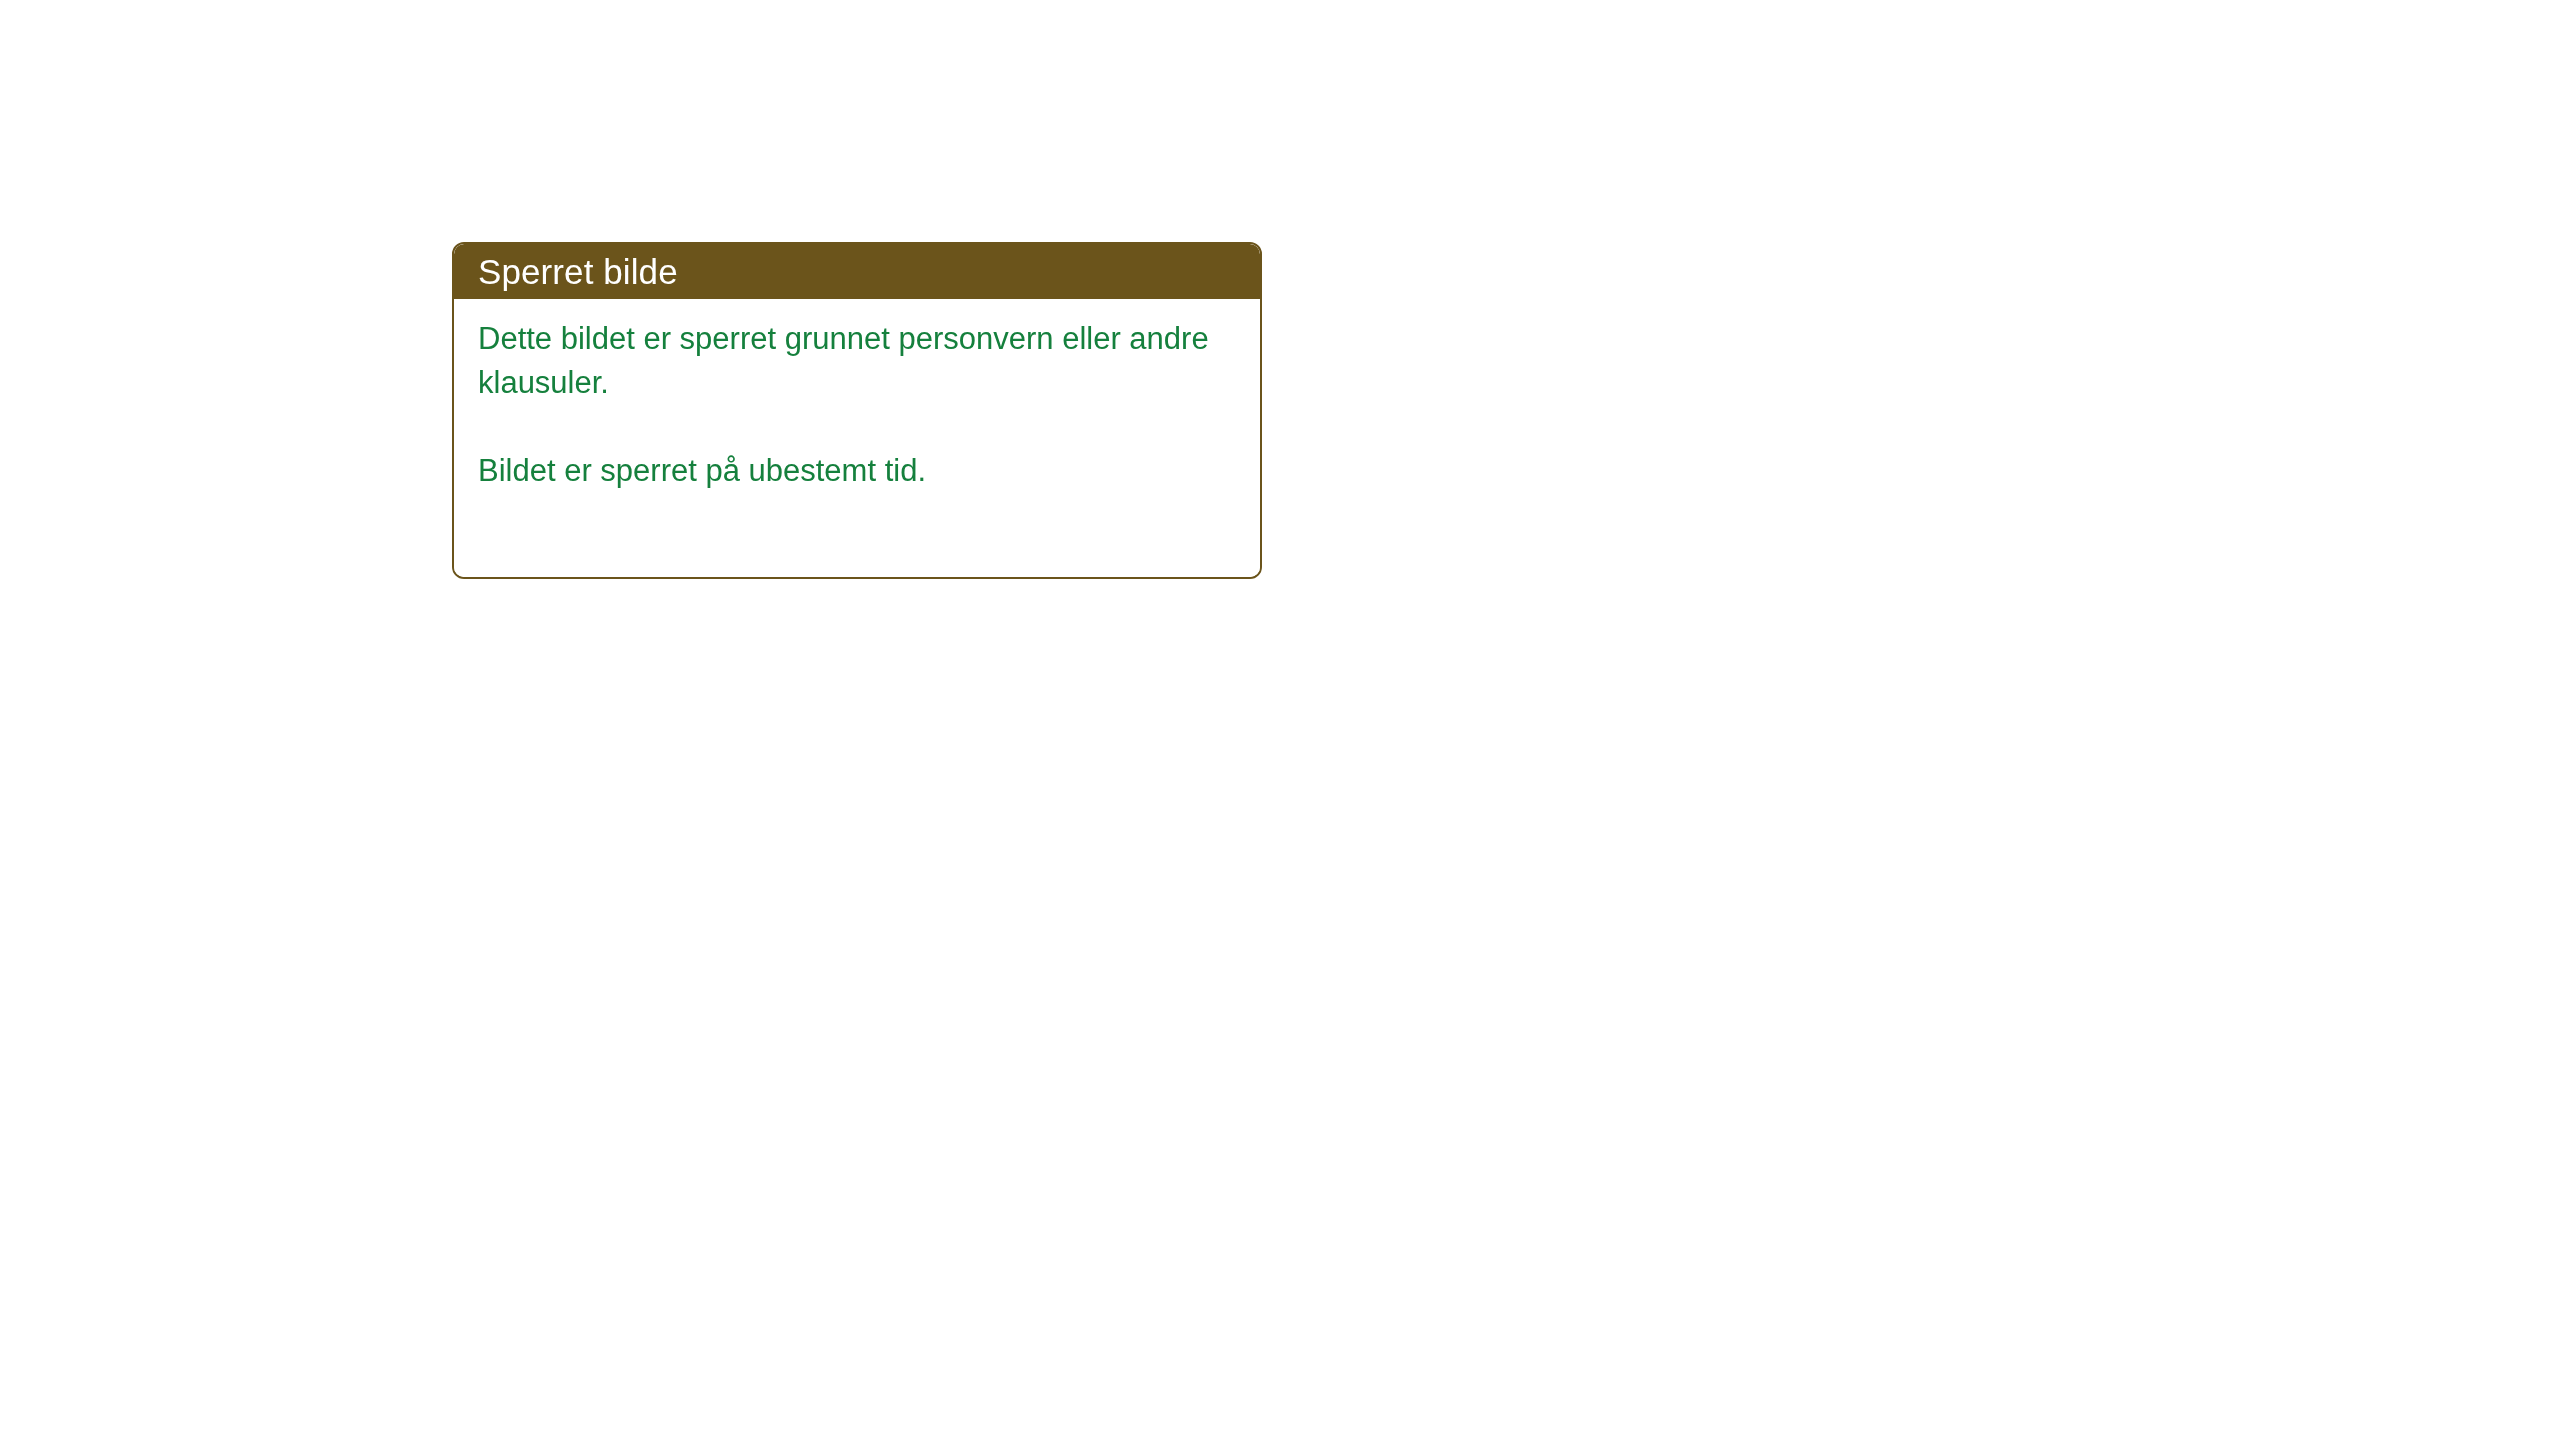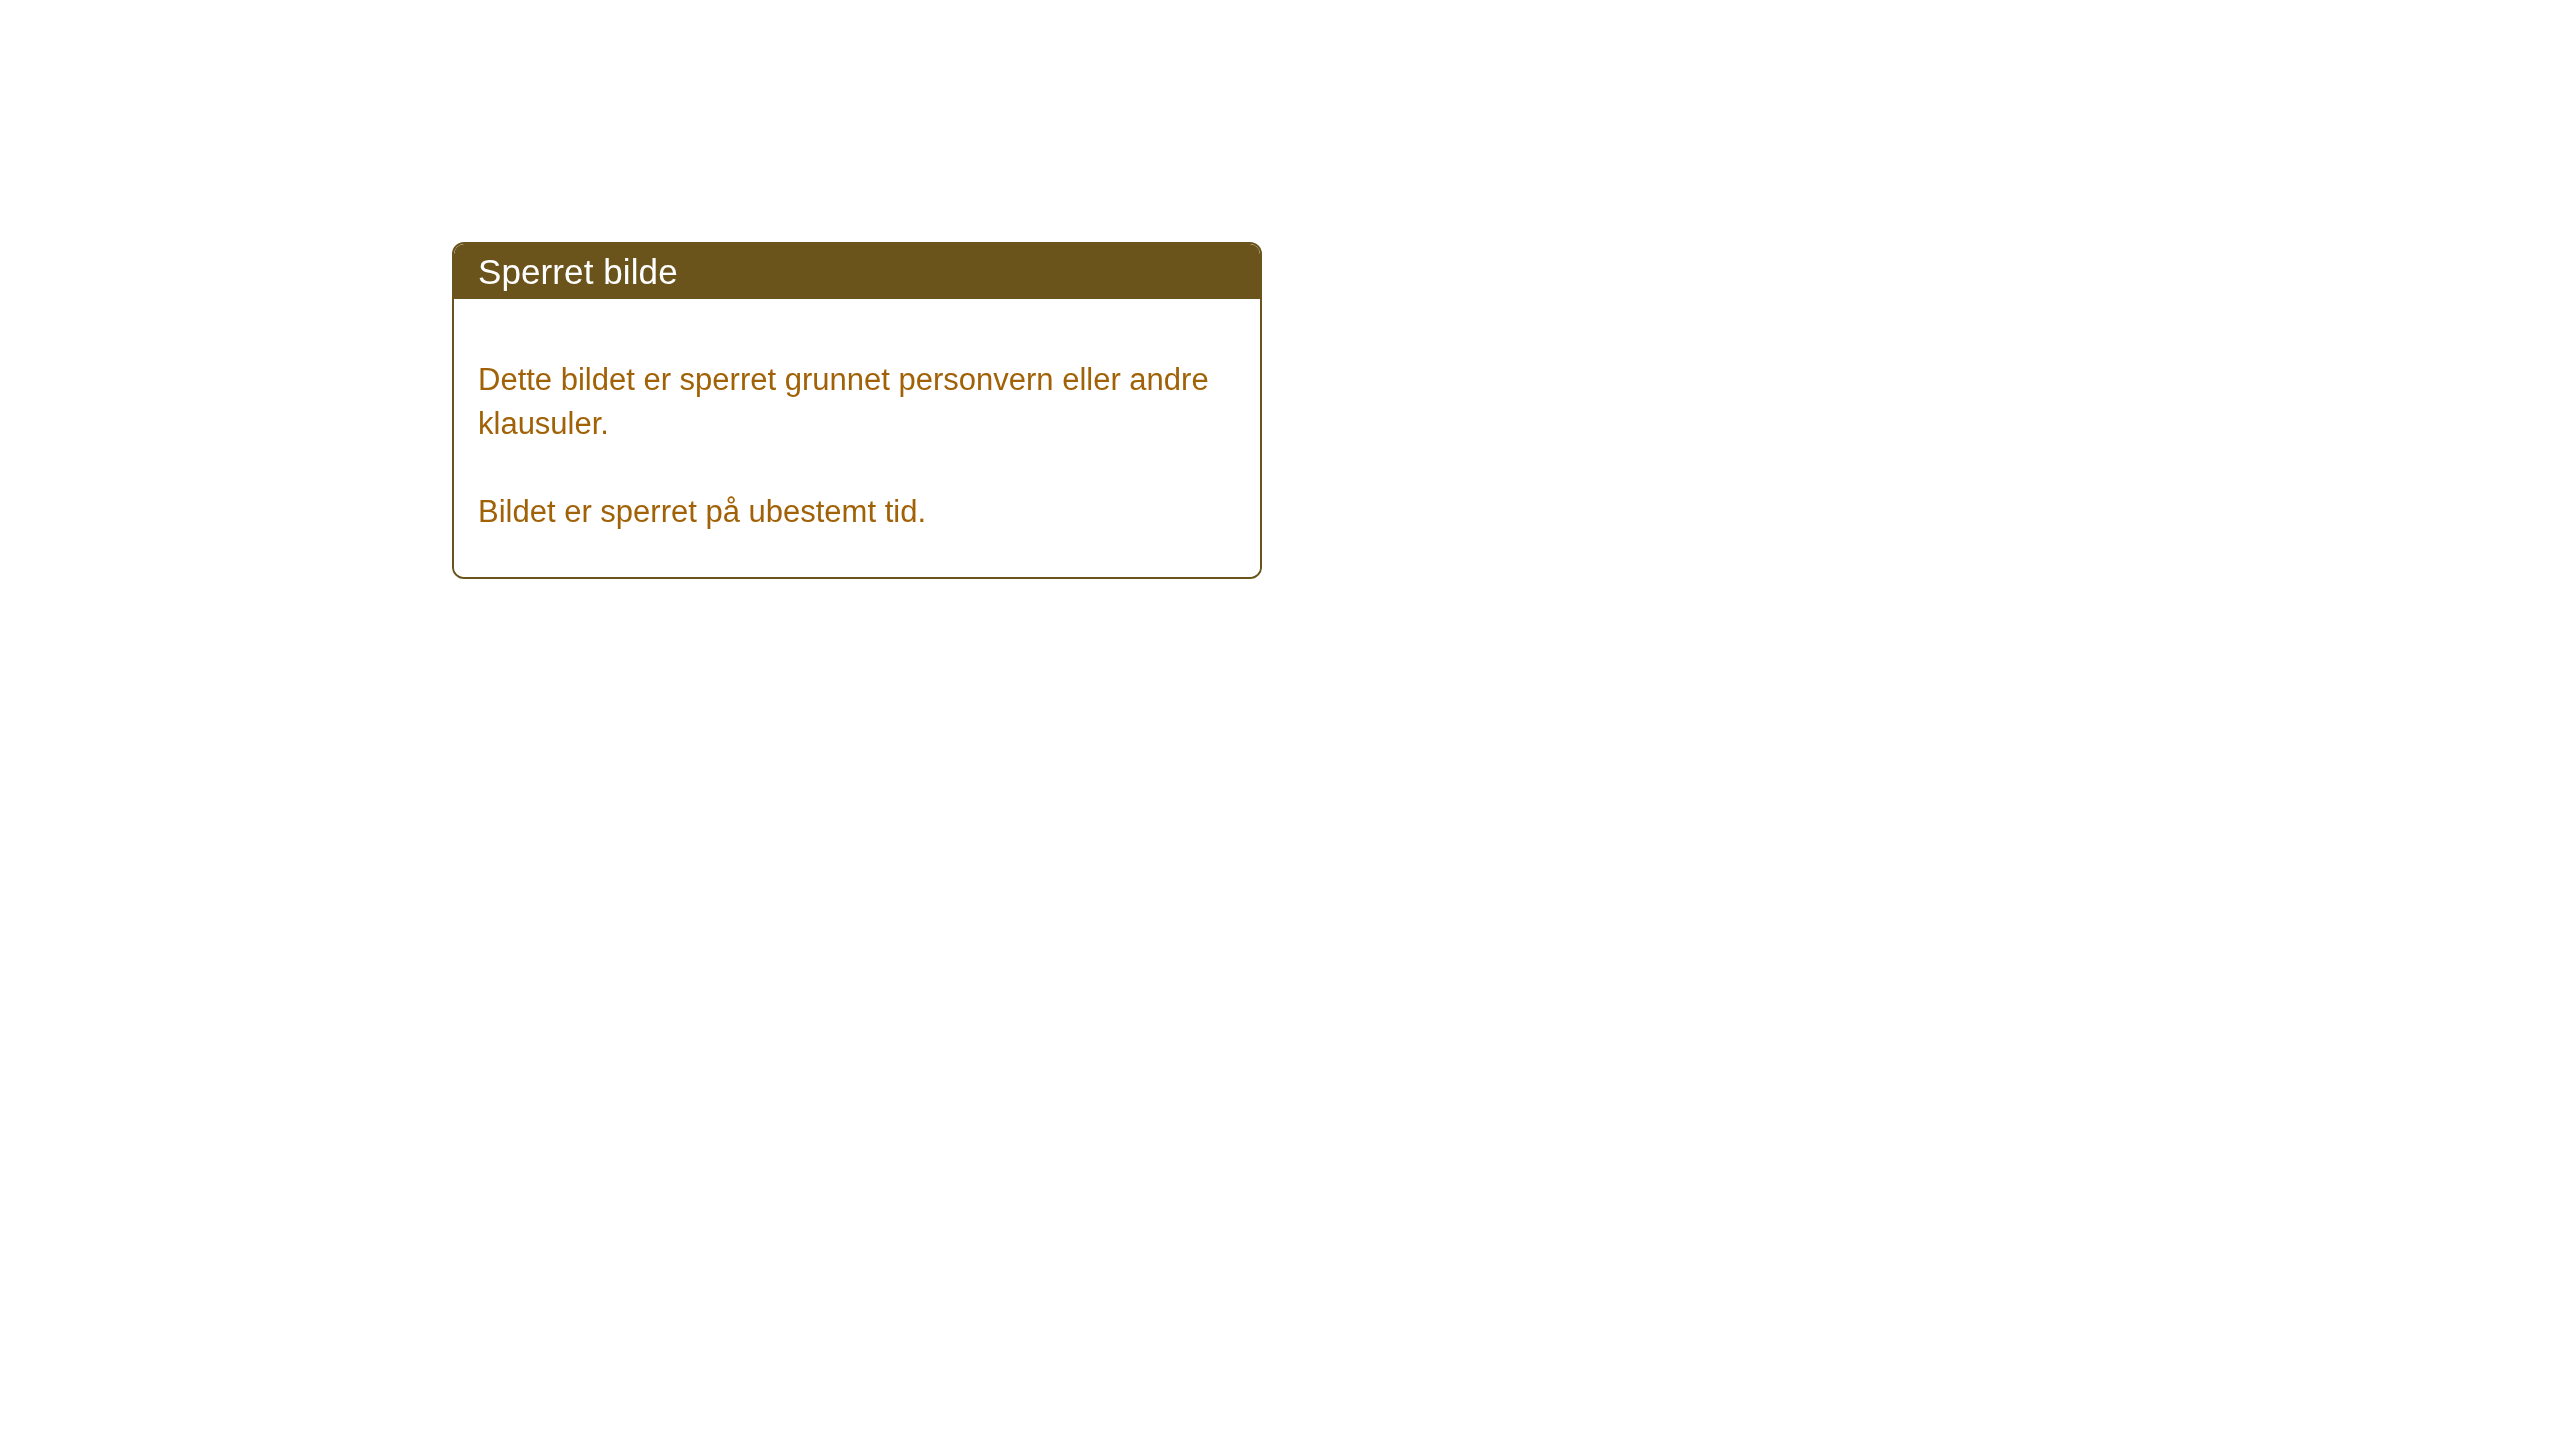--- a/index.html
+++ b/index.html
@@ -38,21 +38,20 @@
     border: 2px solid #6b541b;
     border-radius: 12px;
     overflow: hidden;
     display: flex;
     flex-direction: column;
   }
 
   .card-no {
     width: 810px;
     min-height: 337px;
-    gap: 41px;
   }
 
   .card-en {
     width: 812px;
     min-height: 337px;
   }
 
   .card-header {
     background: #6b541b;
     border-top-left-radius: 10px;
@@ -75,21 +74,21 @@
   }
 
   .card-body {
     flex: 1 1 auto;
     padding: 18px 22px 22px 24px;
     box-sizing: border-box;
     background: #ffffff;
   }
 
   .card-paragraph {
-    color: #a16207;
+    color: #15803d;
     font-family: "Liberation Sans", sans-serif;
     font-size: 31px;
     font-weight: 400;
     line-height: 44px;
     margin: 0;
   }
 
   .paragraph-gap {
     height: 44px;
   }

